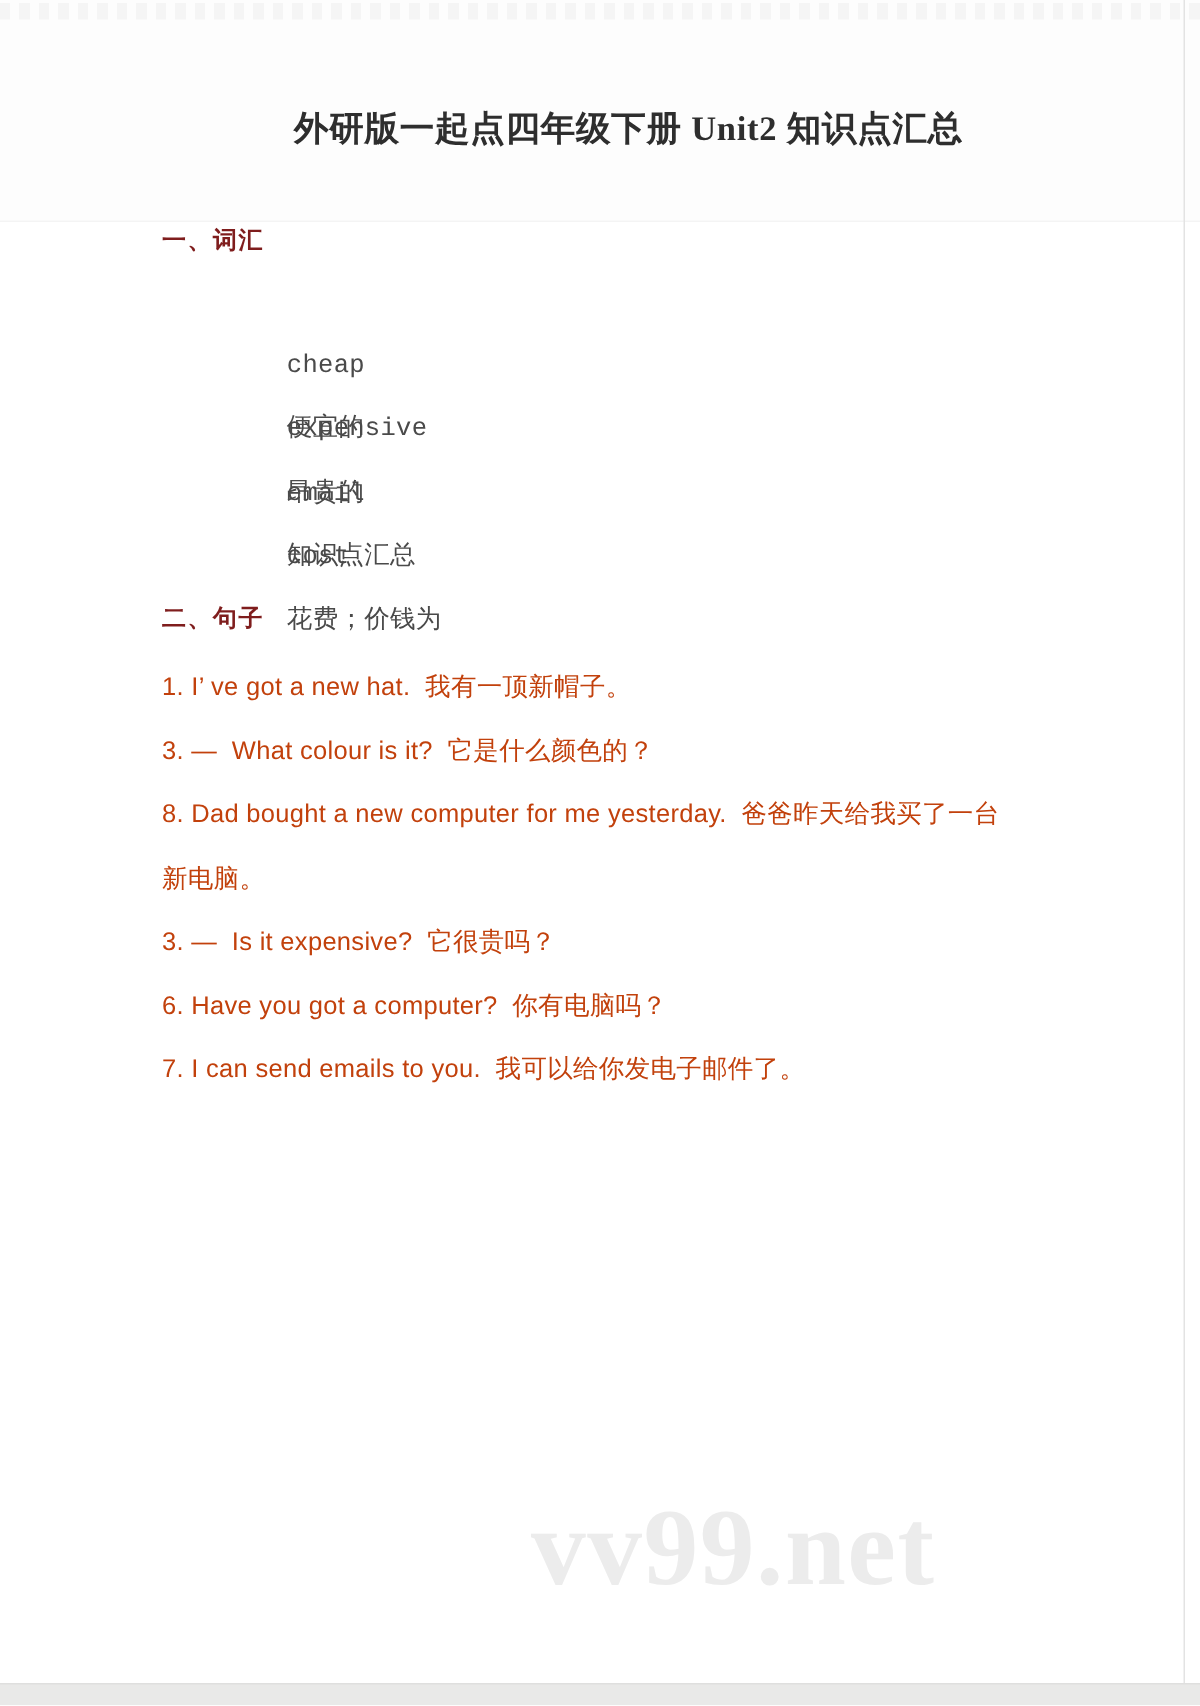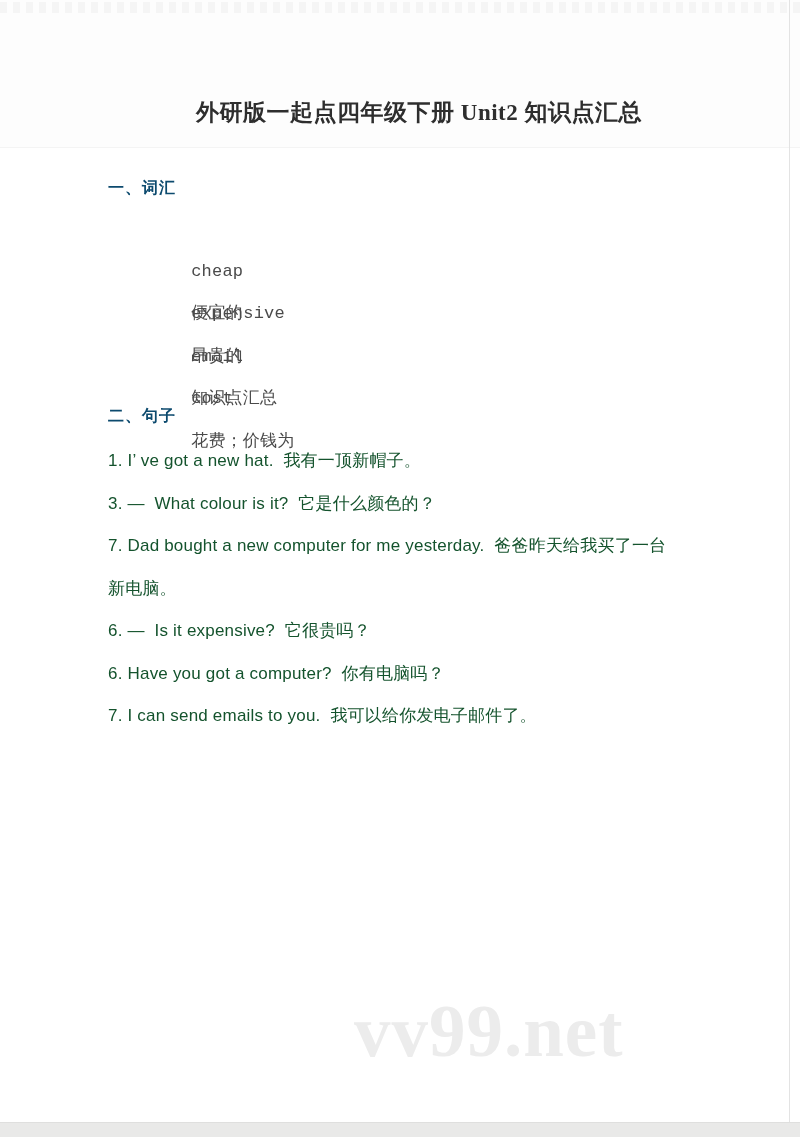--- a/index.html
+++ b/index.html
@@ -56,62 +56,62 @@
     font-weight: bold;
     font-size: 73px;
     letter-spacing: 1px;
     color: #ececec;
     z-index: 0;
     user-select: none;
   }
   .content {
     position: relative;
     z-index: 1;
-    padding: 96px 70px 0 108px;
+    padding: 69px 70px 0 108px;
   }
   .title {
     font-family: "Liberation Serif", "DejaVu Serif", serif;
     font-weight: bold;
     font-size: 23px;
     line-height: 34px;
     color: #2e2e2e;
     text-align: center;
     letter-spacing: 0.5px;
     white-space: pre;
   }
   .section-heading {
     margin-top: 48px;
     font-size: 16px;
     font-weight: bold;
     line-height: 20px;
-    color: #0c4a6e;
+    color: #7f1d1d;
     letter-spacing: 1px;
     white-space: pre;
   }
-  .section-heading.second { margin-top: 28px; }
+  .section-heading.second { margin-top: 52px; }
   .vocab-list {
     list-style: none;
     margin-top: 10px;
   }
   .vocab-item {
     height: 42.5px;
     line-height: 42.5px;
     font-size: 17px;
     color: #4a4a4a;
     letter-spacing: 0.2px;
     white-space: pre;
     font-family: Liberation Mono, monospace;
   }
   .vocab-item .en { margin-right: 13px; }
   .sentence-list { margin-top: 14px; }
   .sentence-line {
     height: 42.5px;
     line-height: 42.5px;
     font-size: 17px;
-    color: #14532d;
+    color: #c2410c;
     letter-spacing: 0.2px;
     white-space: pre;
   }
   .sentence-line.indent { padding-left: 21px; }
 </style>
 </head>
 <body>
 
 <div class="canvas">
 
@@ -143,23 +143,23 @@
         <span class="en">cost</span>
         <span class="zh">花费；价钱为</span>
       </li>
     </ul>
 
     <div class="section-heading second">二、句子</div>
 
     <div class="sentence-list">
       <div class="sentence-line">1. I’ ve got a new hat.  我有一顶新帽子。</div>
       <div class="sentence-line">3. —  What colour is it?  它是什么颜色的？</div>
-      <div class="sentence-line">7. Dad bought a new computer for me yesterday.  爸爸昨天给我买了一台</div>
+      <div class="sentence-line">8. Dad bought a new computer for me yesterday.  爸爸昨天给我买了一台</div>
       <div class="sentence-line">新电脑。</div>
-      <div class="sentence-line">6. —  Is it expensive?  它很贵吗？</div>
+      <div class="sentence-line">3. —  Is it expensive?  它很贵吗？</div>
       <div class="sentence-line">6. Have you got a computer?  你有电脑吗？</div>
       <div class="sentence-line">7. I can send emails to you.  我可以给你发电子邮件了。</div>
     </div>
 
   </div>
 
   <div class="right-edge"></div>
   <div class="bottom-band"></div>
 
 </div>

